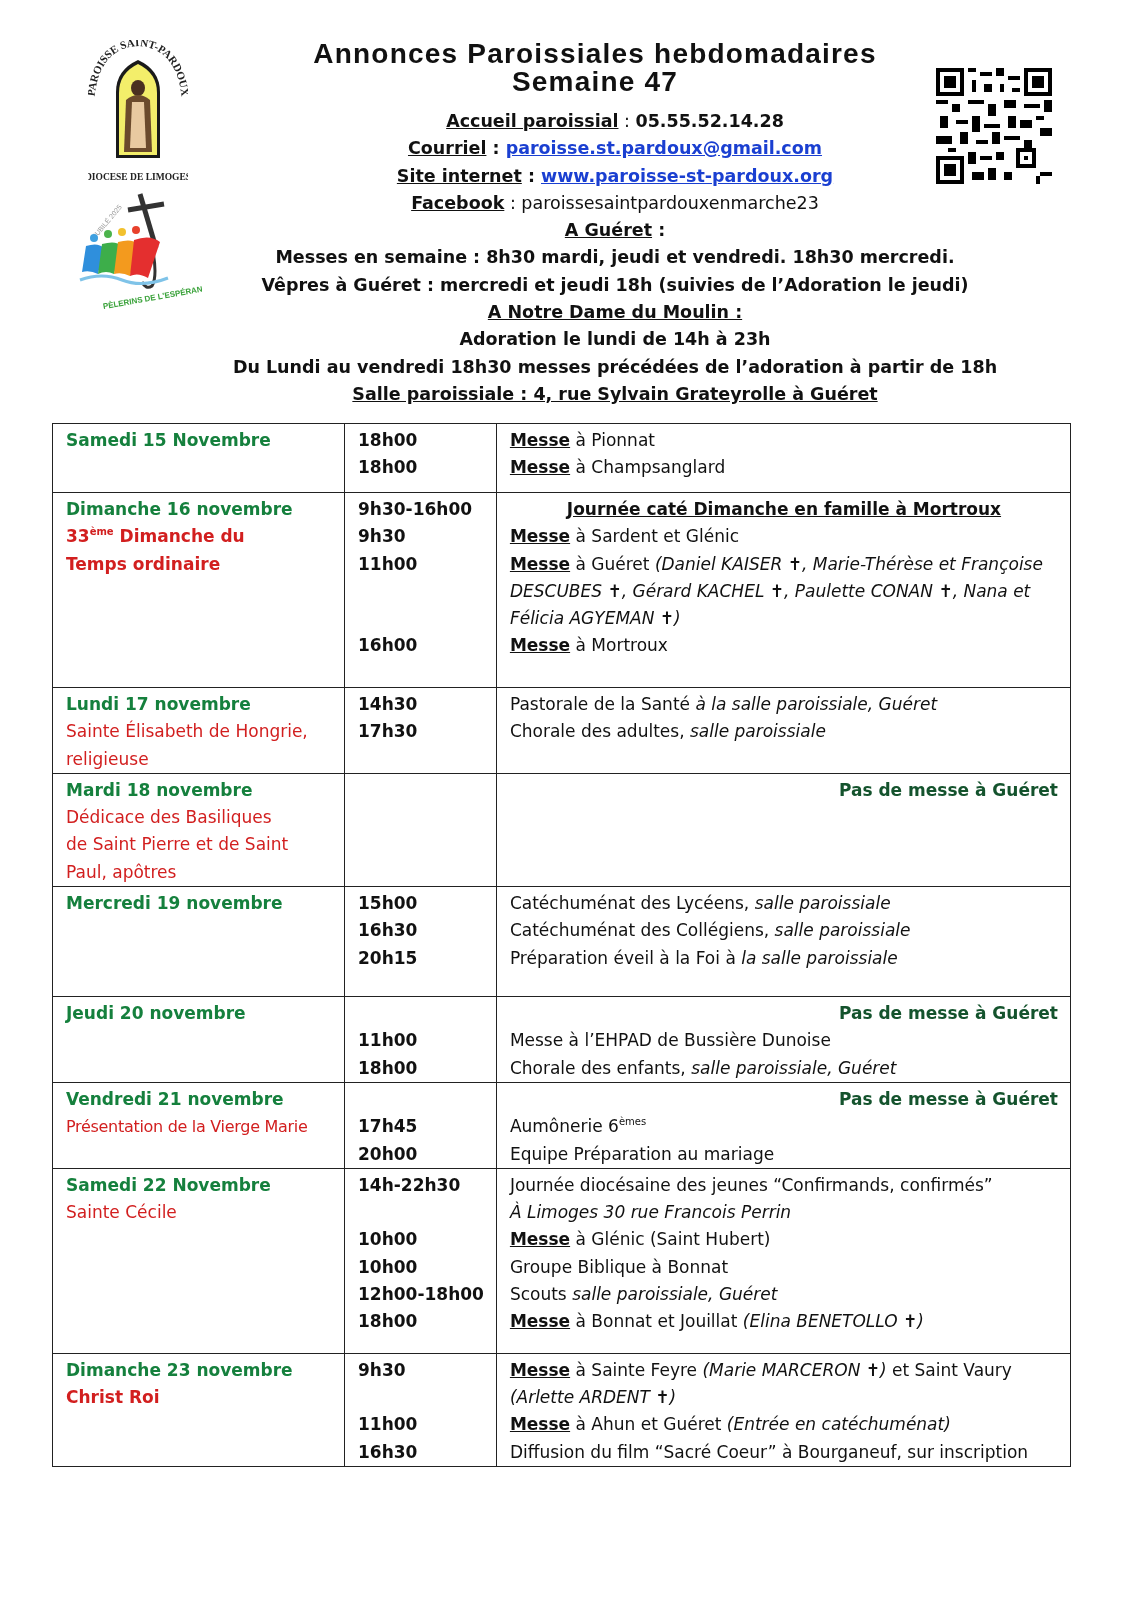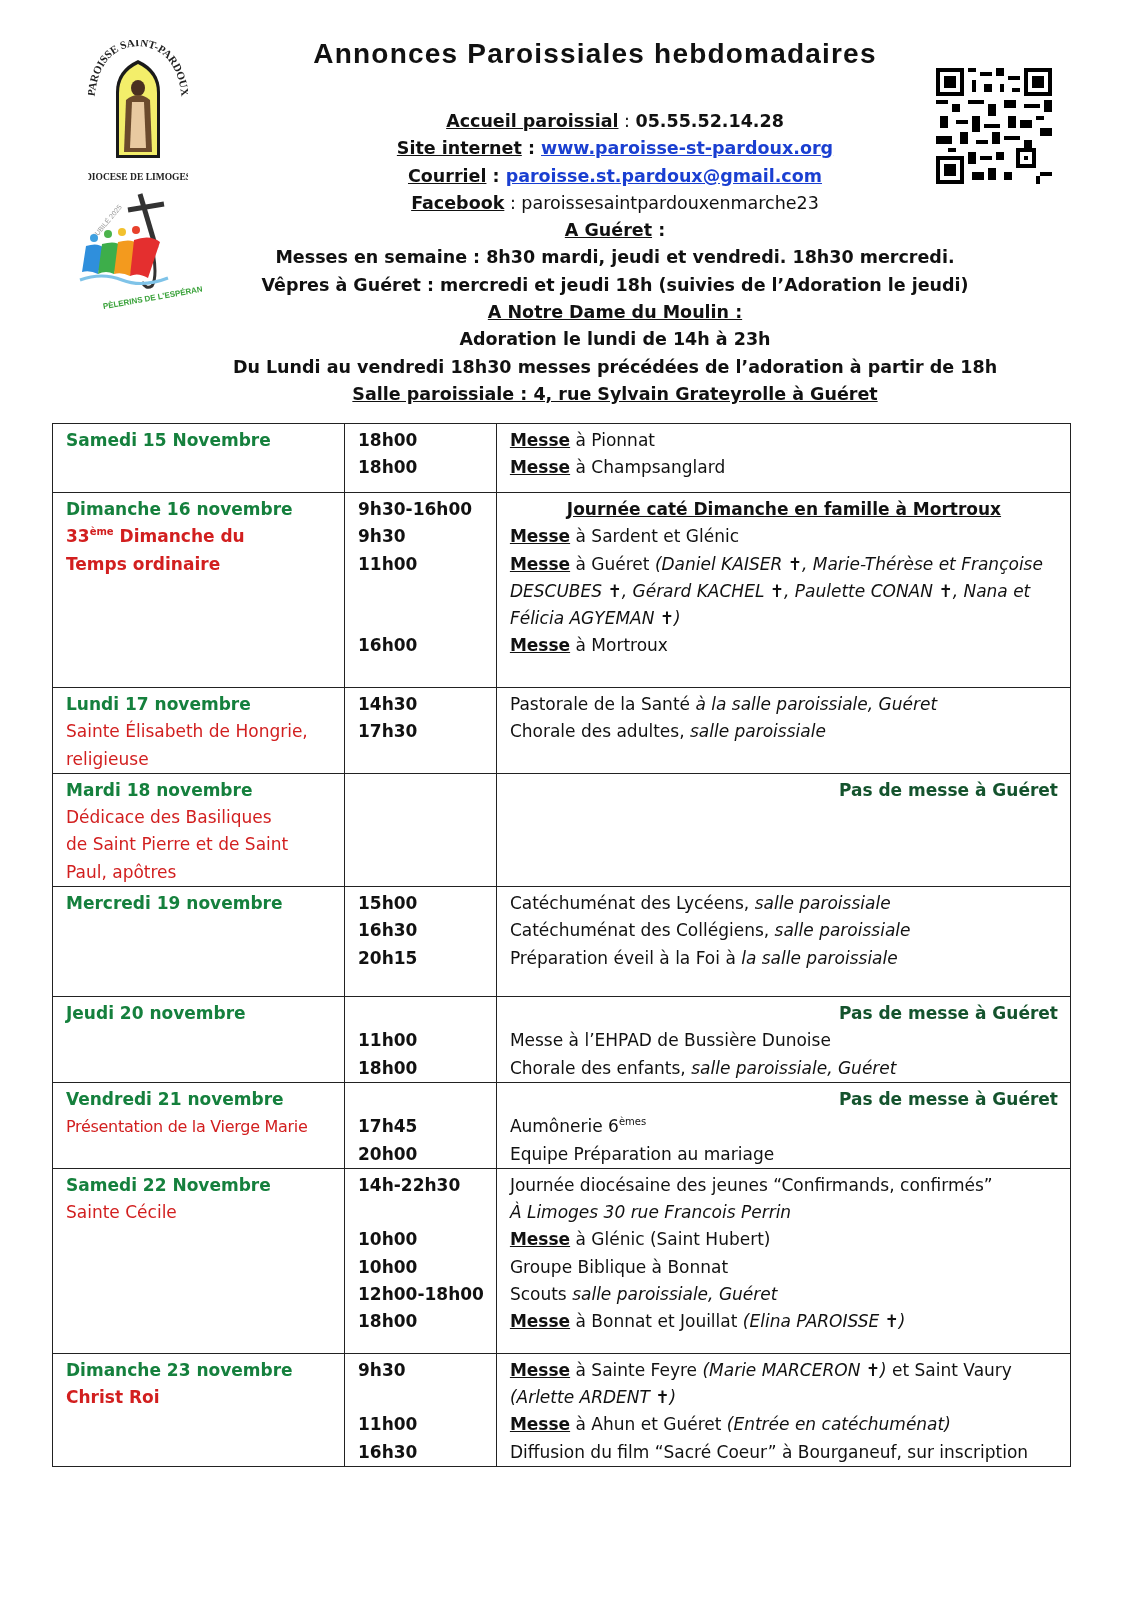--- a/index.html
+++ b/index.html
@@ -124,31 +124,32 @@
       <rect x="13" y="25" width="2" height="3"></rect>
       <rect x="17" y="26" width="2" height="2"></rect>
       <rect x="26" y="26" width="3" height="1"></rect>
     <rect x="25" y="27" width="1" height="2"></rect>
       <rect x="3" y="20" width="2" height="1"></rect>
   </g>
 </svg>
 
 <div class="header">
   <div class="title">Annonces Paroissiales hebdomadaires</div>
+  <div class="title">Semaine  47</div>
 </div>
 
 <div class="info">
   <div class="line">
     <b class="u">Accueil paroissial</b><span> : </span><b>05.55.52.14.28</b>
   </div>
   <div class="line">
+    <b class="u">Courriel</b><b> : </b><a>paroisse.st.pardoux@gmail.com</a>
+  </div>
+  <div class="line">
     <b class="u">Site internet</b><b>  : </b><a>www.paroisse-st-pardoux.org</a>
-  </div>
-  <div class="line">
-    <b class="u">Courriel</b><b> : </b><a>paroisse.st.pardoux@gmail.com</a>
   </div>
   <div class="line">
     <b class="u">Facebook</b><span> : </span><span>paroissesaintpardouxenmarche23</span>
   </div>
   <div class="line">
     <b class="u">A Guéret</b><b> :</b>
   </div>
   <div class="line"><b>Messes en semaine : 8h30 mardi, jeudi et vendredi. 18h30 mercredi.</b></div>
   <div class="line"><b>Vêpres à Guéret : mercredi et jeudi 18h (suivies de l’Adoration le jeudi)</b></div>
   <div class="line"><b class="u">A Notre Dame du Moulin :</b></div>
@@ -288,21 +289,21 @@
       <div class="t-line">10h00</div>
       <div class="t-line">12h00-18h00</div>
       <div class="t-line">18h00</div>
     </td>
     <td class="c-ev">
       <div class="ev-line">Journée diocésaine des jeunes “Confirmands, confirmés”</div>
       <div class="ev-line it">À Limoges 30 rue Francois Perrin</div>
       <div class="ev-line"><span class="messe">Messe</span><span> à Glénic (Saint Hubert)</span></div>
       <div class="ev-line">Groupe Biblique à Bonnat</div>
       <div class="ev-line"><span>Scouts </span><span class="it">salle paroissiale, Guéret</span></div>
-      <div class="ev-line"><span class="messe">Messe</span><span> à Bonnat et Jouillat </span><span class="it">(Elina PAROISSE </span><span class="cross">✝</span><span class="it">)</span></div>
+      <div class="ev-line"><span class="messe">Messe</span><span> à Bonnat et Jouillat </span><span class="it">(Elina BENETOLLO </span><span class="cross">✝</span><span class="it">)</span></div>
     </td>
   </tr>
 
   <tr style="height:111px;">
     <td class="c-day">
       <div class="day-title">Dimanche 23 novembre</div>
       <div class="feast bold">Christ Roi</div>
     </td>
     <td class="c-time">
       <div class="t-line">9h30</div>

